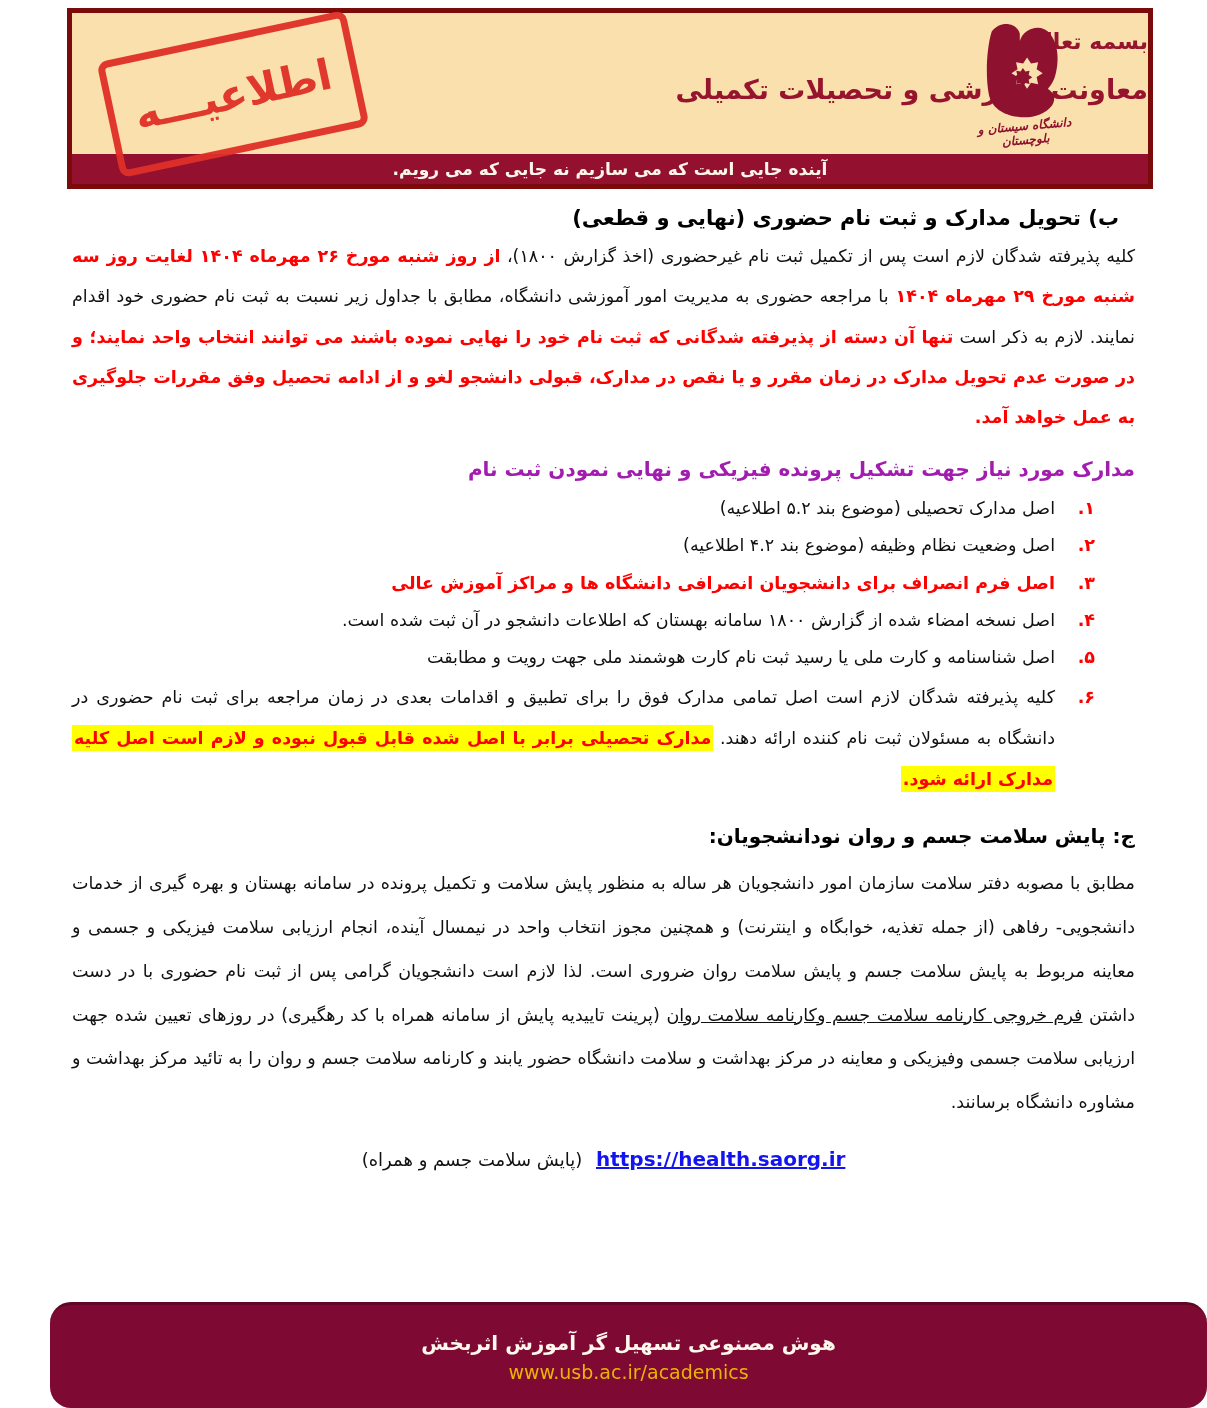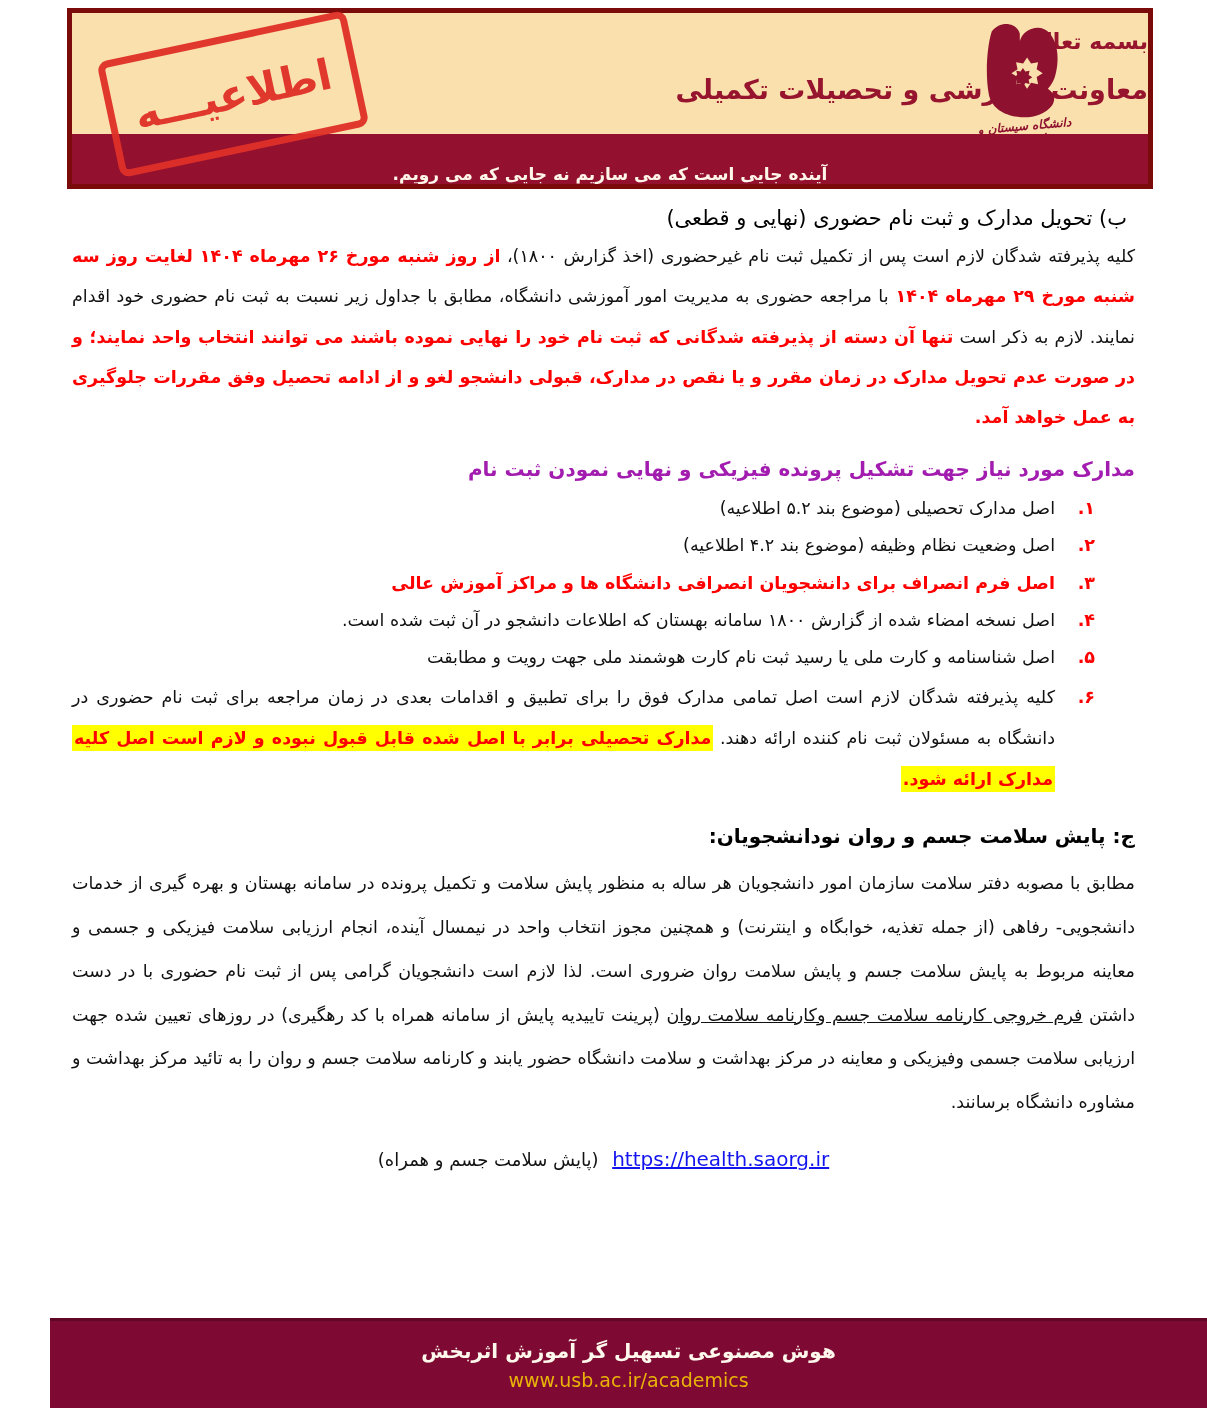--- a/index.html
+++ b/index.html
@@ -6,64 +6,64 @@
   body{font-family:"DejaVu Sans", sans-serif;}
   .page{position:relative;width:1207px;height:1408px;background:#ffffff;overflow:hidden;direction:rtl;}
 
   
   .header-box{position:absolute;left:67px;top:8px;width:1086px;height:181px;
     border:5px solid #7b0a0a;box-sizing:border-box;background:#fae0ac;}
   .header-main{position:relative;height:138px;}
   .header-center{position:absolute;left:0;right:0;top:0;text-align:right;color:#96142e;}
   .bismillah{font-size:22px;font-weight:bold;margin-top:16px;}
   .deputy-title{font-size:27px;font-weight:bold;margin-top:20px;padding-left:28px;}
-  .header-strip{position:absolute;left:0;right:0;bottom:0;height:50px;background:#94102f;
-    display:flex;align-items:flex-end;justify-content:center;}
+  .header-strip{position:absolute;left:0;right:0;bottom:0;height:30px;background:#94102f;
+    display:flex;align-items:center;justify-content:center;}
   .slogan{color:#fff6e8;font-size:17px;font-weight:bold;letter-spacing:.2px;}
 
   
   .stamp{position:absolute;right:auto;left:34px;top:22px;width:240px;height:104px;
     border:7px solid #e03028;border-radius:10px;transform:rotate(-12deg);
     display:flex;align-items:center;justify-content:center;opacity:.95;z-index:5;}
   .stamp-text{color:#e03028;font-size:42px;font-weight:bold;}
 
   
   .logo-wrap{position:absolute;left:auto;right:58px;top:6px;width:130px;text-align:center;}
   .logo-caption{color:#8e1230;font-size:12px;font-weight:bold;font-style:italic;
     transform:rotate(-5deg);margin-top:-4px;}
 
   
   .content{position:absolute;top:188px;right:72px;left:72px;}
-  .h-delivery{font-size:21px;font-weight:normal;color:#000;margin:18px 8px 6px 0;}
+  .h-delivery{font-size:21px;font-weight:bold;color:#000;margin:18px 16px 6px 0;}
   .para{font-size:17.5px;line-height:2.3;text-align:justify;color:#111;margin:0;}
   .seg-black{color:#111;}
   .seg-red{color:#ff0000;font-weight:bold;}
   .seg-underline{color:#111;text-decoration:underline;}
   .seg-highlight{color:#ff0000;font-weight:bold;background:#ffff00;padding:3px 2px;
     box-decoration-break:clone;-webkit-box-decoration-break:clone;}
 
   .h-docs{font-size:20px;font-weight:bold;color:#a21caf;margin:20px 0 10px 0;}
   .doc-list{margin:0;padding:0 40px 0 0;list-style:none;}
   .doc-item{display:flex;font-size:17.5px;line-height:1.95;margin:0 0 3px 0;text-align:justify;}
   .doc-item.multi{line-height:2.35;}
   .item-num{color:#ff0000;font-weight:bold;flex:0 0 40px;}
   .item-text{flex:1;}
 
   .h-health{font-size:20px;font-weight:bold;color:#000;margin:24px 0 14px 0;}
   .para-health{font-size:17.5px;line-height:2.5;text-align:justify;color:#111;margin:0;}
 
   .link-line{text-align:center;margin-top:22px;font-size:18px;color:#111;}
-  .health-link{color:#1414ee;font-weight:normal;font-size:20px;text-decoration:underline;
+  .health-link{color:#1414ee;font-weight:bold;font-size:20px;text-decoration:underline;
     direction:ltr;unicode-bidi:embed;}
   .link-caption{margin-right:8px;}
 
   
   .footer-bar{position:absolute;left:0;bottom:0;right:auto;margin-left:0;
-    width:1157px;height:90px;background:#7e0a33;border-top:3px solid #5f0724;
-    box-sizing:border-box;display:flex;flex-direction:column;align-items:center;justify-content:center;gap:6px;}
+    width:1157px;height:106px;background:#7e0a33;border-top:3px solid #5f0724;
+    box-sizing:border-box;display:flex;flex-direction:column;align-items:center;justify-content:center;gap:6px;border-radius:21px;}
   .footer-bar{left:50px;}
   .footer-l1{color:#fff8ec;font-size:20px;font-weight:bold;}
   .footer-l2{color:#eab308;font-size:19px;direction:ltr;}
 </style>
 </head>
 <body>
 
 <div class="page">
 
   <div class="header-box">

